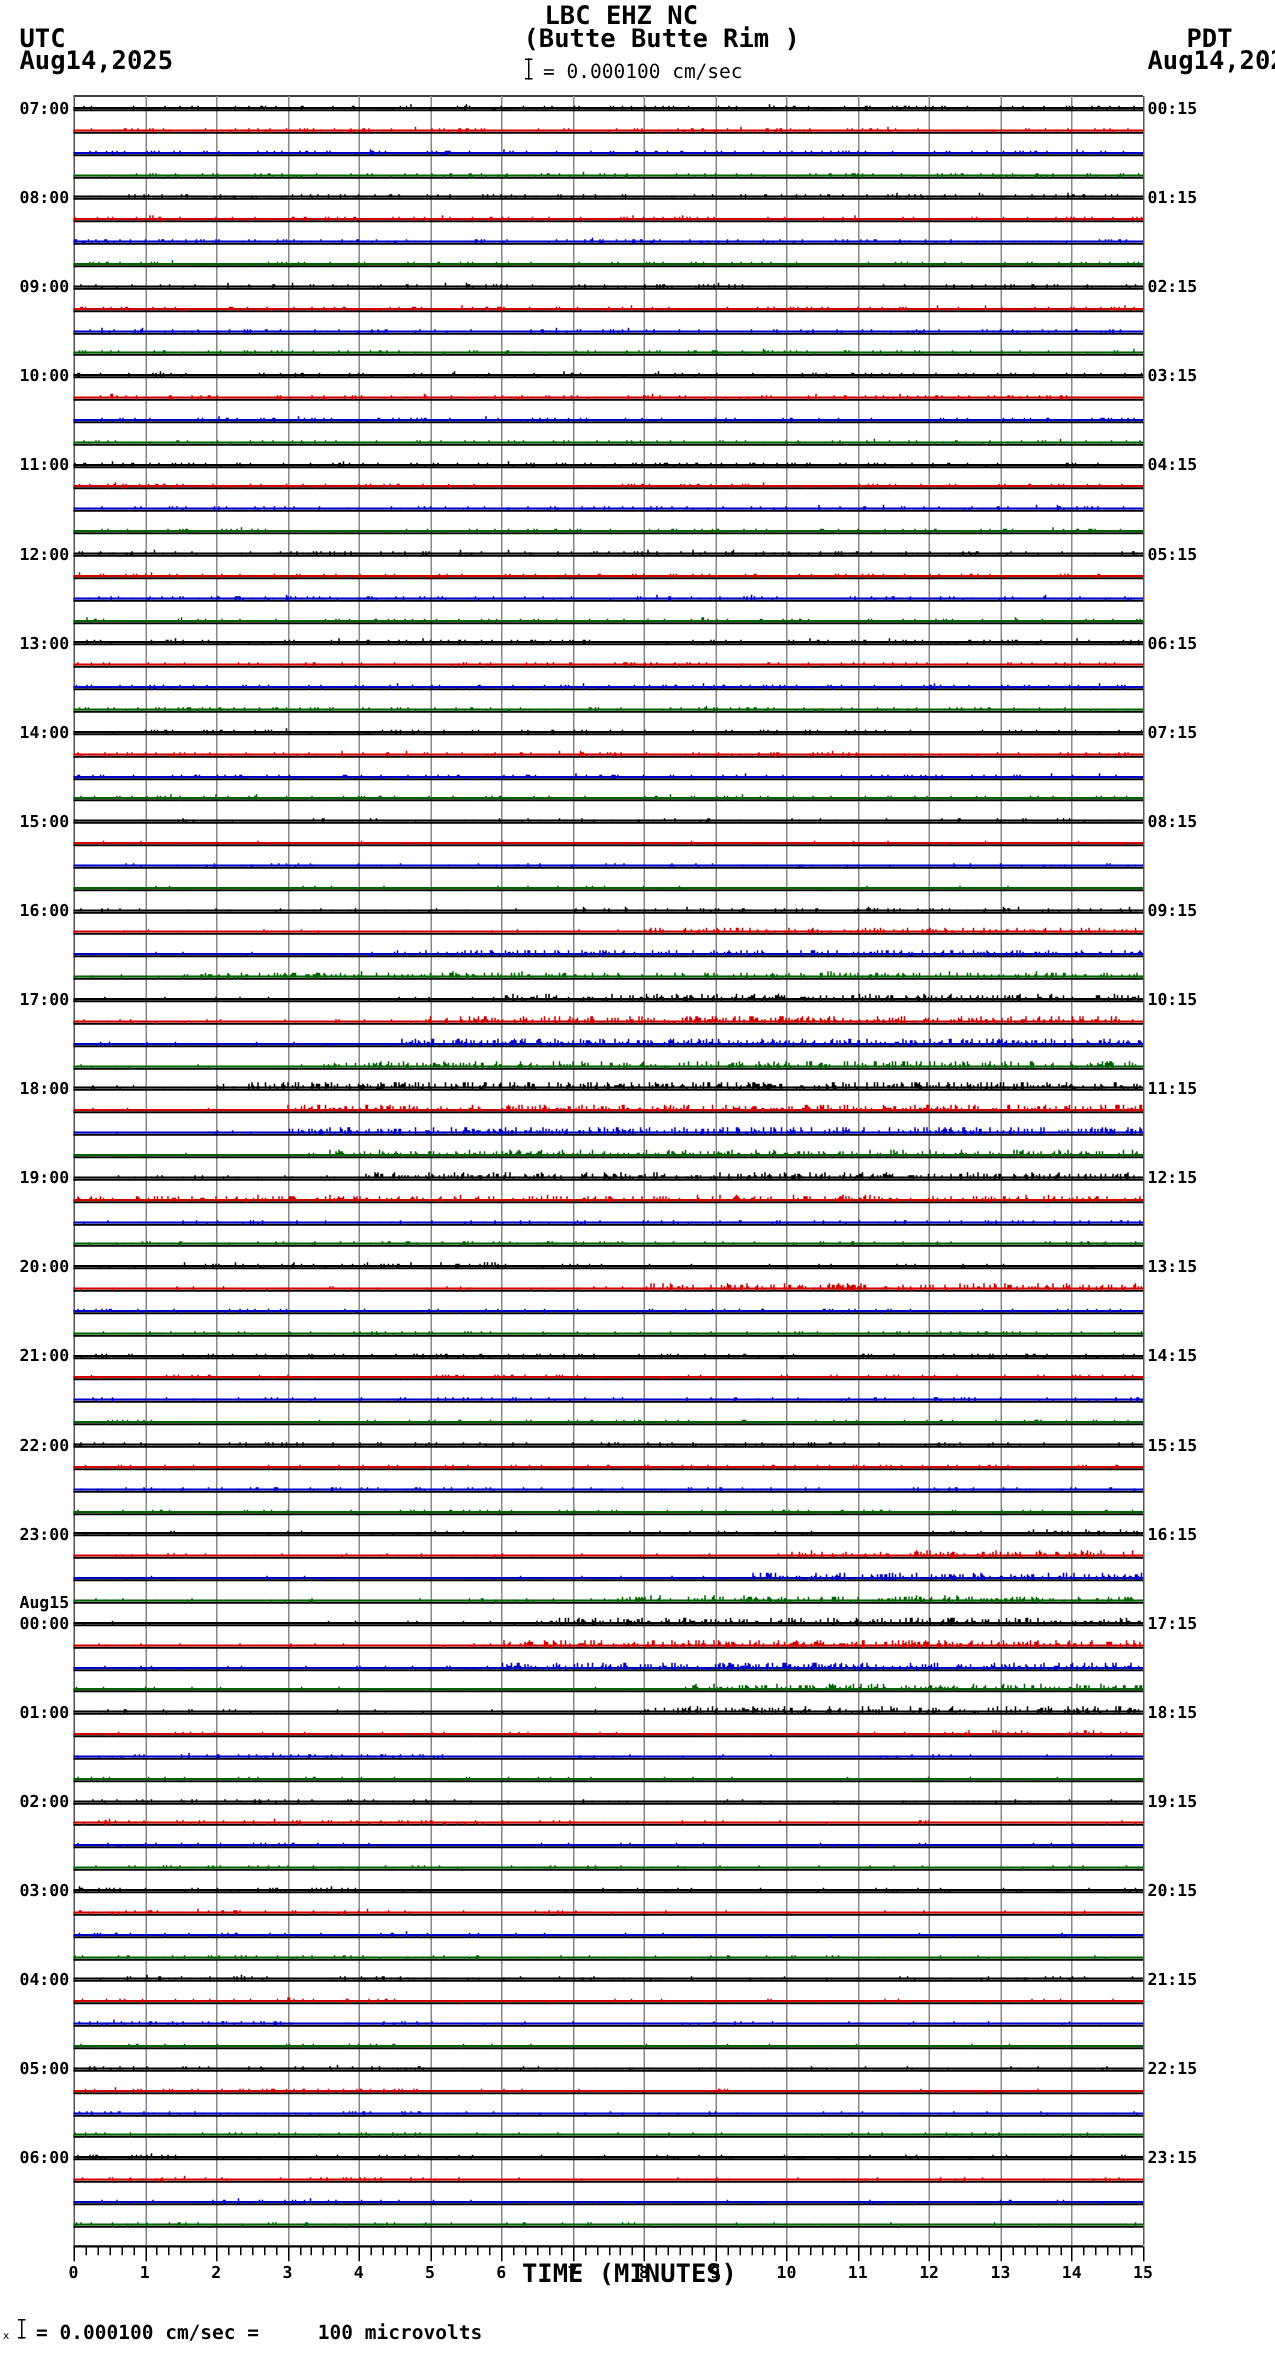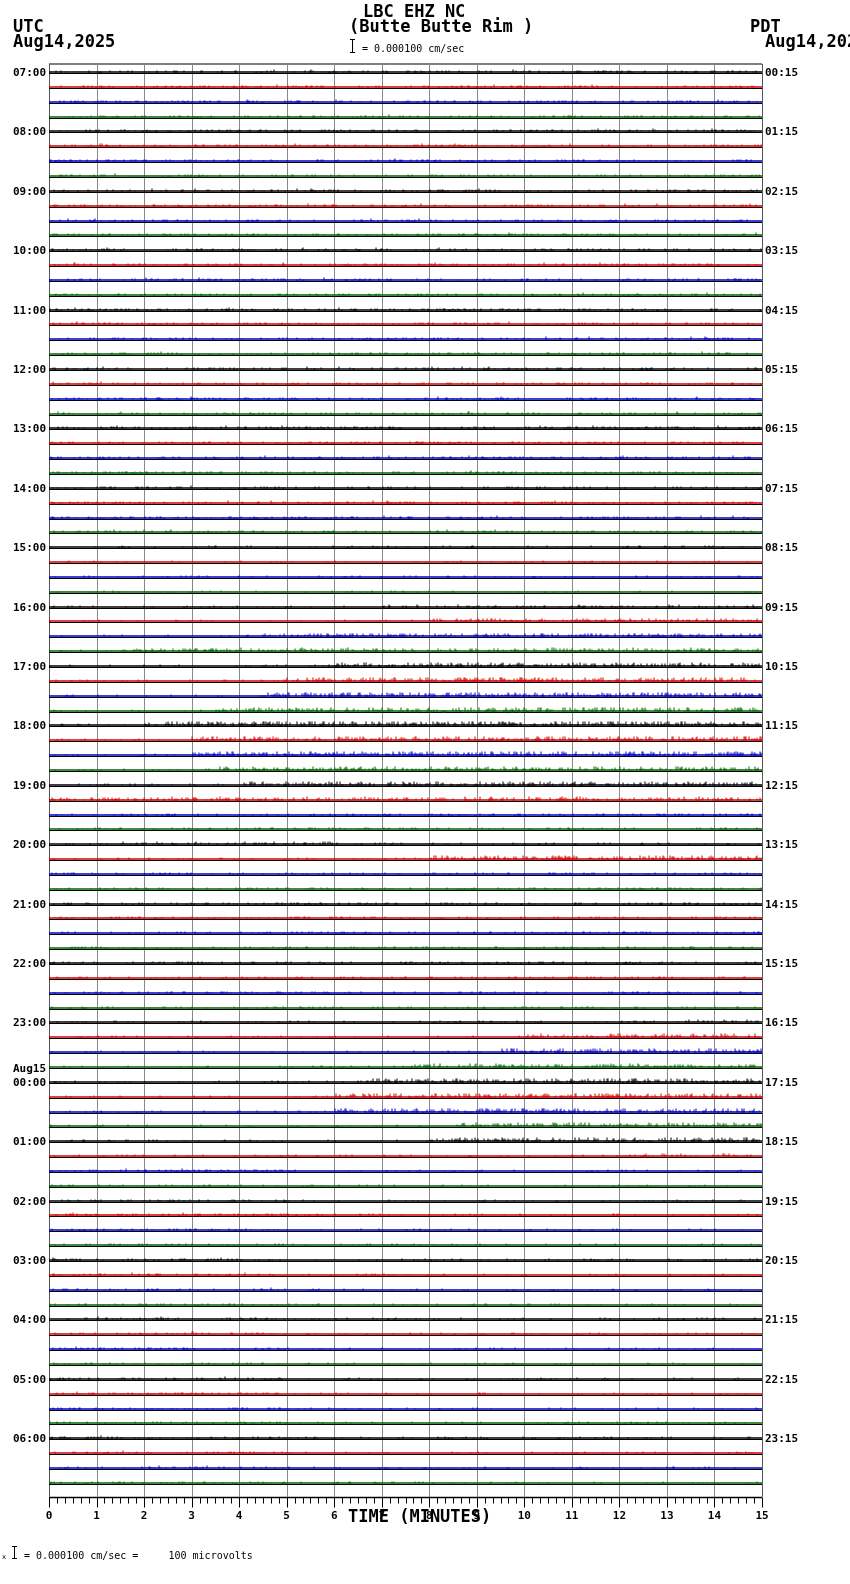--- a/index.html
+++ b/index.html
@@ -1,32 +1,32 @@
 <!DOCTYPE html>
 <html><head>
 <meta charset="utf-8">
 <style>
   html, body { margin:0; padding:0; background:#ffffff; }
   body { width:850px; height:1584px; position:relative; overflow:hidden;
          font-family:"DejaVu Sans Mono", "Liberation Mono", monospace; color:#000; }
   .txt { position:absolute; font-size:17px; font-weight:bold; white-space:pre; line-height:12px; }
-  .thin { font-weight:normal; font-size:10px; }
+  .thin { font-weight:normal; font-size:13px; }
   #plot { position:absolute; left:0; top:0; }
   .scalebar { position:absolute; width:1px; background:#000; }
   .scalebar:before, .scalebar:after { content:""; position:absolute; left:-2px; width:5px; height:1px; background:#000; }
   .scalebar:before { top:0; } .scalebar:after { bottom:0; }
 </style>
 </head>
 <body>
 
 <div class="txt" style="left:363px; top:5px;">LBC EHZ NC</div>
 <div class="txt" style="left:349px; top:20px;">(Butte Butte Rim )</div>
 <div class="txt" style="left:13px; top:20px;">UTC</div>
 <div class="txt" style="left:13px; top:35px;">Aug14,2025</div>
-<div class="txt" style="left:750px; top:20px;">PDT</div>
+<div class="txt" style="left:791px; top:20px;">PDT</div>
 <div class="txt" style="left:765px; top:35px;">Aug14,2025</div>
 <div class="scalebar" style="left:352px; top:39px; height:14px;"></div>
 <div class="txt thin" style="left:362px; top:43px;">= 0.000100 cm/sec</div>
 
 <svg id="plot" width="850" height="1584" xmlns="http://www.w3.org/2000/svg">
     <line x1="49" y1="64" x2="762" y2="64" stroke="#000" stroke-width="1"></line>
     <line x1="49.5" y1="64" x2="49.5" y2="1496.75" stroke="#555" stroke-width="1"></line>
     <line x1="97.5" y1="64" x2="97.5" y2="1496.75" stroke="#888" stroke-width="1"></line>
     <line x1="144.5" y1="64" x2="144.5" y2="1496.75" stroke="#888" stroke-width="1"></line>
     <line x1="192.5" y1="64" x2="192.5" y2="1496.75" stroke="#888" stroke-width="1"></line>
@@ -486,13 +486,13 @@
     <text x="619.4" y="1518.5" font-size="11" font-weight="bold" font-family="&quot;DejaVu Sans Mono&quot;,&quot;Liberation Mono&quot;,monospace" text-anchor="middle" fill="#000">12</text>
     <text x="666.9333333333333" y="1518.5" font-size="11" font-weight="bold" font-family="&quot;DejaVu Sans Mono&quot;,&quot;Liberation Mono&quot;,monospace" text-anchor="middle" fill="#000">13</text>
     <text x="714.4666666666667" y="1518.5" font-size="11" font-weight="bold" font-family="&quot;DejaVu Sans Mono&quot;,&quot;Liberation Mono&quot;,monospace" text-anchor="middle" fill="#000">14</text>
     <text x="762" y="1518.5" font-size="11" font-weight="bold" font-family="&quot;DejaVu Sans Mono&quot;,&quot;Liberation Mono&quot;,monospace" text-anchor="middle" fill="#000">15</text>
   </svg>
 
 <div class="txt" style="left:348px; top:1510px;">TIME (MINUTES)</div>
 
 <div class="txt thin" style="left:2px; top:1551px; font-size:7px;">x</div>
 <div class="scalebar" style="left:14px; top:1546px; height:13px;"></div>
-<div class="txt thin" style="left:24px; top:1550px;">= 0.000100 cm/sec =     100 microvolts</div>
+<div class="txt thin" style="left:24px; top:1550px;font-weight:bold;">= 0.000100 cm/sec =     100 microvolts</div>
 
 </body></html>

